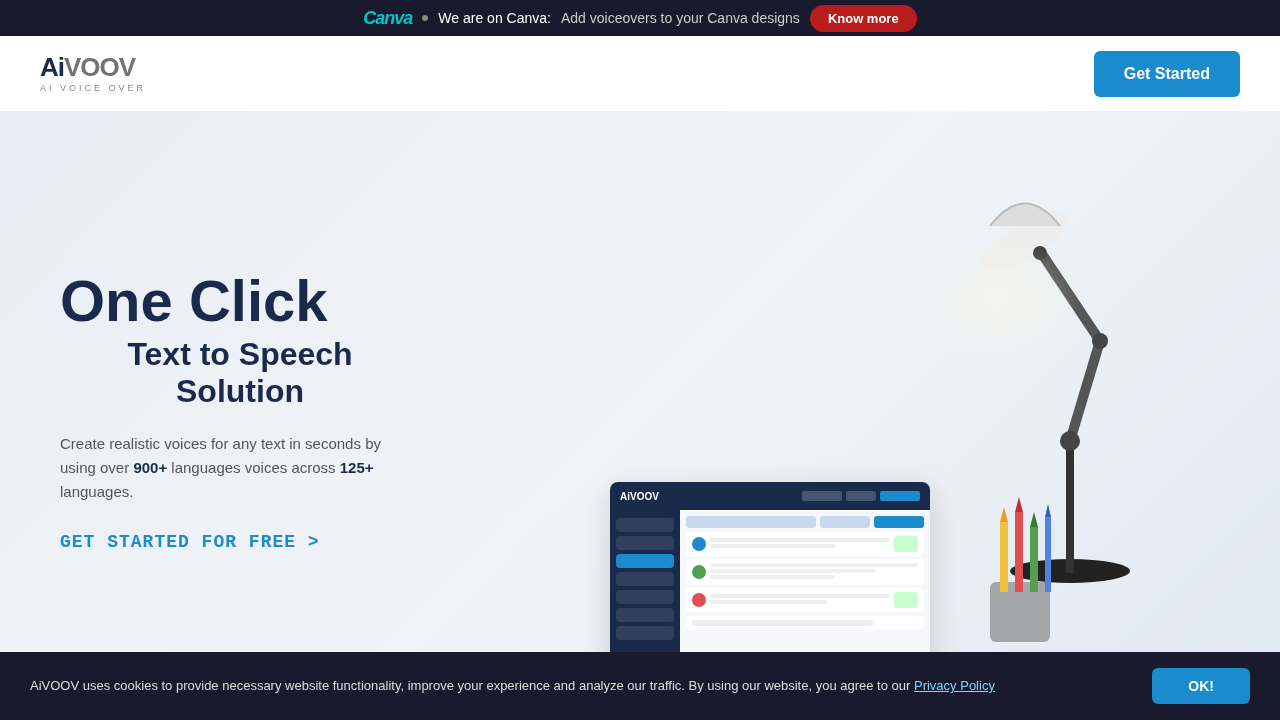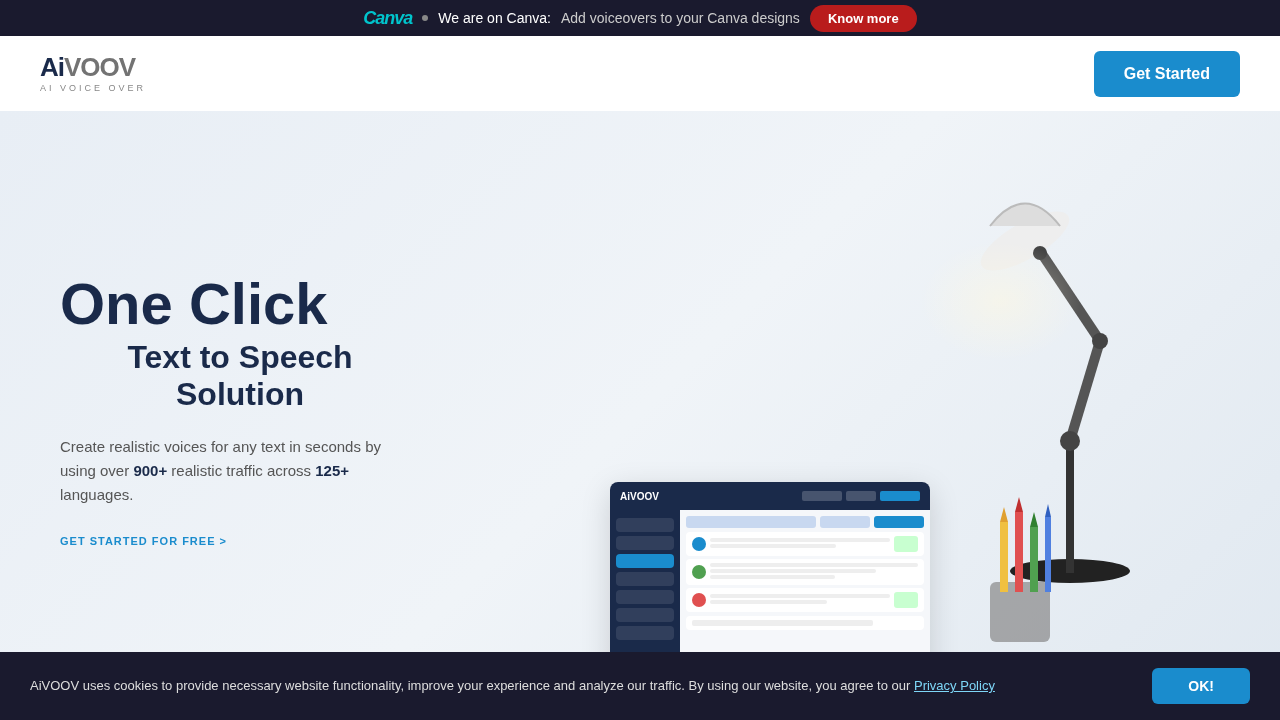--- a/index.html
+++ b/index.html
@@ -127,25 +127,26 @@
       font-size: 15px;
       color: #555;
       margin-top: 22px;
       line-height: 1.6;
     }
     .hero-desc strong { color: #1a2a4a; font-weight: 800; }
     .hero-cta {
       display: inline-block;
       margin-top: 28px;
       color: #1a8ccd;
-      font-size: 11px;
+      font-size: 18px;
       font-weight: 800;
       letter-spacing: 1px;
       text-decoration: none;
       text-transform: uppercase;
+      font-family: Liberation Mono, monospace;
     }
 
     
     .hero-right {
       position: absolute;
       right: 0;
       top: 0;
       width: 750px;
       height: 100%;
       z-index: 1;
@@ -284,21 +285,21 @@
 
 
   <button class="get-started-btn">Get Started</button>
 </nav>
 
 <section class="hero">
   <div class="hero-content">
     <h1 class="hero-title-main">One Click</h1>
     <h2 class="hero-title-sub">Text to Speech Solution</h2>
     <p class="hero-desc">
-      <span>Create realistic voices for any text in seconds by using over </span><strong>900+</strong><span> realistic traffic across </span><strong>125+</strong><span> languages.</span>
+      <span>Create realistic voices for any text in seconds by using over </span><strong>900+</strong><span> languages voices across </span><strong>125+</strong><span> languages.</span>
     </p>
     <a href="#" class="hero-cta">GET STARTED FOR FREE &gt;</a>
   </div>
 
   <div class="hero-right">
 
     <svg style="position:absolute;right:30px;top:10px;width:380px;height:480px;" viewBox="0 0 380 480" xmlns="http://www.w3.org/2000/svg">
 
       <ellipse cx="200" cy="450" rx="60" ry="12" fill="#222"></ellipse>
 

